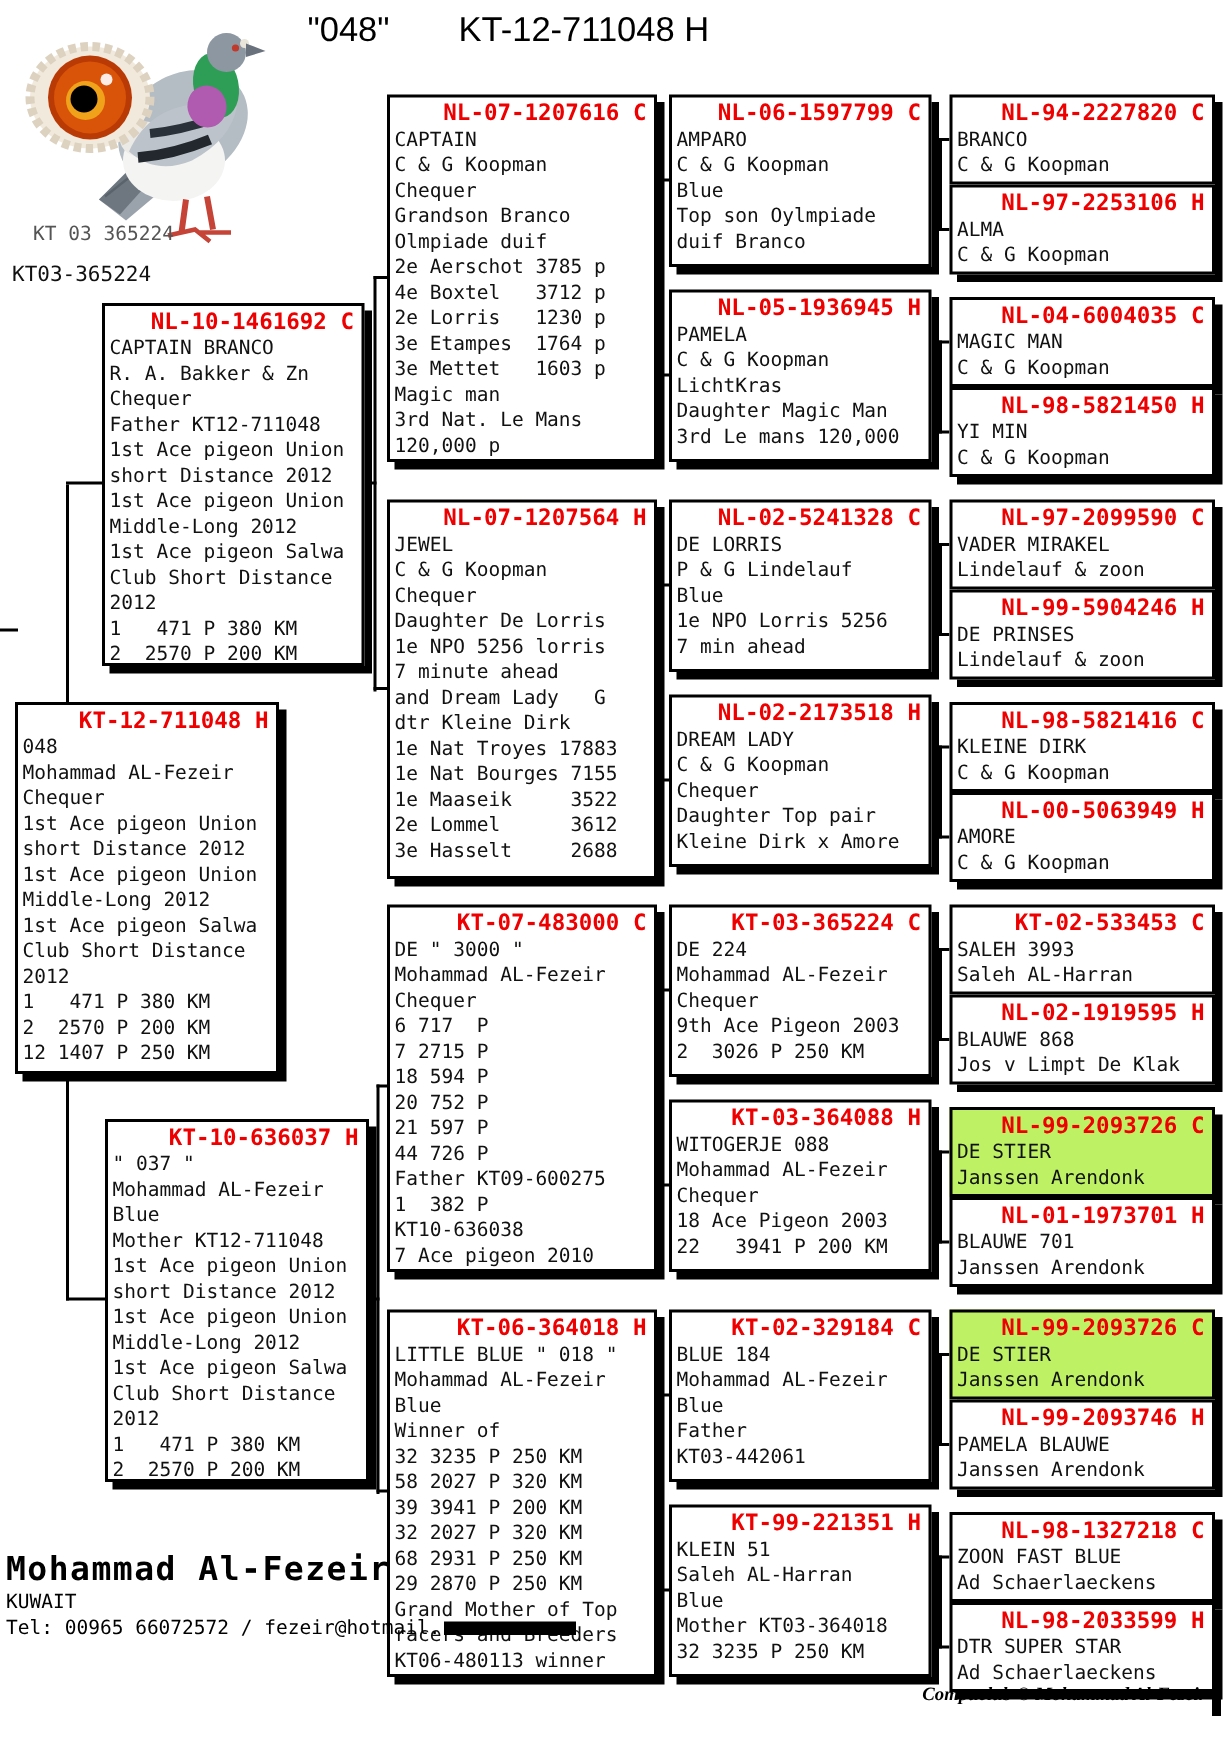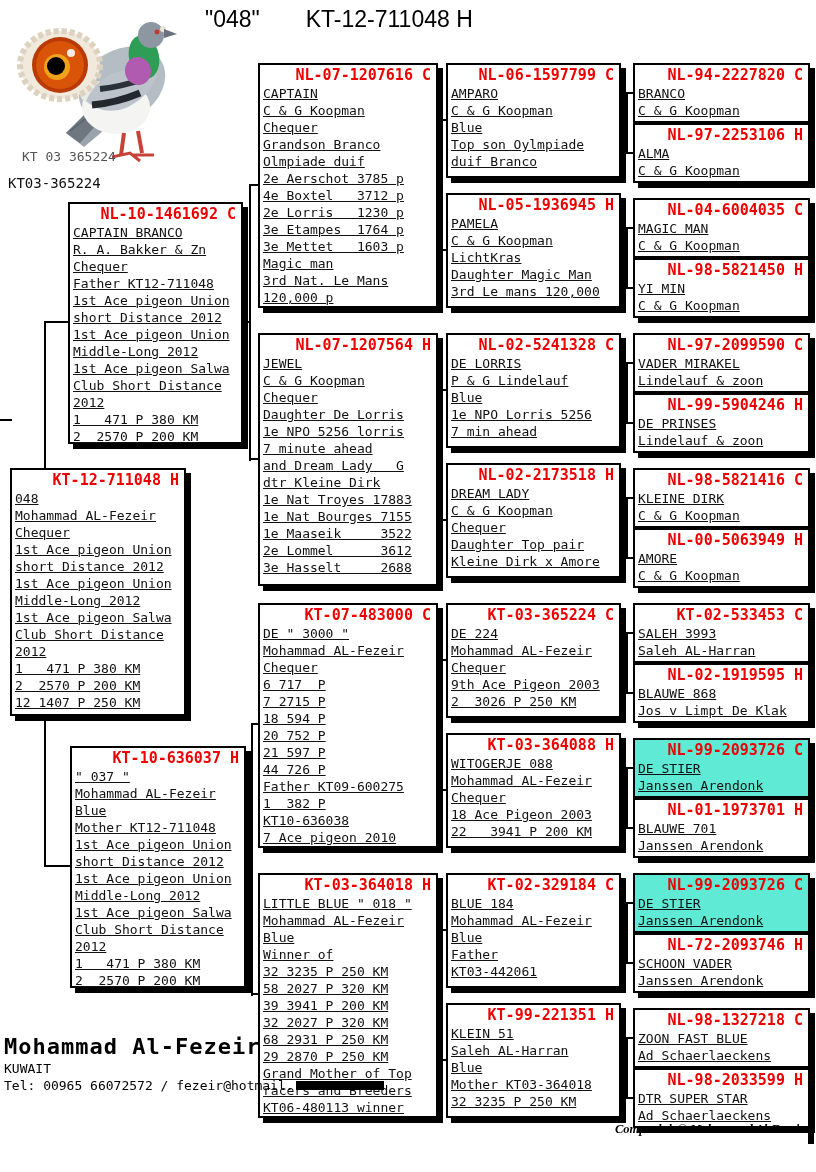--- a/index.html
+++ b/index.html
@@ -10,28 +10,28 @@
   }
   .title {
     position:absolute; left:205px; top:6px; display:flex; gap:46px;
     font-family:"Liberation Sans","DejaVu Sans",sans-serif;
     font-size:23px; color:#000; white-space:nowrap;
   }
   .box {
     position:absolute; background:#fff; border:2px solid #000;
     box-shadow:5px 5px 0 #000;
   }
-  .box.pink { background:#5eead4; }
+  .box.pink { background:#bef264; }
   .bh {
     height:20px; line-height:20px; font-size:15px; font-weight:bold;
     color:#ee0000; text-align:right; padding-right:5px; white-space:nowrap; overflow:hidden;
   }
   .bb {
     font-size:13px; line-height:17px; color:#111; padding:0 0 0 3px;
-    white-space:pre-wrap; overflow:hidden;text-decoration:underline;
+    white-space:pre-wrap; overflow:hidden;
   }
   .ln { position:absolute; background:#000; }
   .photo { position:absolute; left:8px; top:5px; width:170px; height:170px; }
   .scribble { position:absolute; left:14px; top:148px; font-size:13px; color:#555; line-height:8px; }
   .photo-label { position:absolute; left:8px; top:175px; font-size:14px; color:#111; }
   .owner { position:absolute; left:4px; top:1034px; color:#000; }
   .owner-name { font-size:22px; font-weight:bold; line-height:26px; letter-spacing:1px; }
   .owner-line { font-size:13px; line-height:17px; white-space:pre-wrap; }
   .tel-row { font-size:13px; line-height:17px; display:flex; align-items:center; white-space:pre-wrap; }
   .redact { display:inline-block; width:88px; height:9px; background:#000; margin-left:2px; }
@@ -247,21 +247,21 @@
 18 594 P
 20 752 P
 21 597 P
 44 726 P
 Father KT09-600275
 1  382 P
 KT10-636038
 7 Ace pigeon 2010</div>
   </div>
   <div class="box" style="left:258px;top:873px;width:180px;height:245px">
-    <div class="bh">KT-03-364018 H</div>
+    <div class="bh">KT-06-364018 H</div>
     <div class="bb">LITTLE BLUE " 018 "
 Mohammad AL-Fezeir
 Blue
 Winner of
 32 3235 P 250 KM
 58 2027 P 320 KM
 39 3941 P 200 KM
 32 2027 P 320 KM
 68 2931 P 250 KM
 29 2870 P 250 KM
@@ -394,22 +394,22 @@
     <div class="bh">NL-01-1973701 H</div>
     <div class="bb">BLAUWE 701
 Janssen Arendonk</div>
   </div>
   <div class="box pink" style="left:633px;top:873px;width:177px;height:60px">
     <div class="bh">NL-99-2093726 C</div>
     <div class="bb">DE STIER
 Janssen Arendonk</div>
   </div>
   <div class="box" style="left:633px;top:933px;width:177px;height:60px">
-    <div class="bh">NL-72-2093746 H</div>
-    <div class="bb">SCHOON VADER
+    <div class="bh">NL-99-2093746 H</div>
+    <div class="bb">PAMELA BLAUWE
 Janssen Arendonk</div>
   </div>
   <div class="box" style="left:633px;top:1008px;width:177px;height:60px">
     <div class="bh">NL-98-1327218 C</div>
     <div class="bb">ZOON FAST BLUE
 Ad Schaerlaeckens</div>
   </div>
   <div class="box" style="left:633px;top:1068px;width:177px;height:60px">
     <div class="bh">NL-98-2033599 H</div>
     <div class="bb">DTR SUPER STAR

